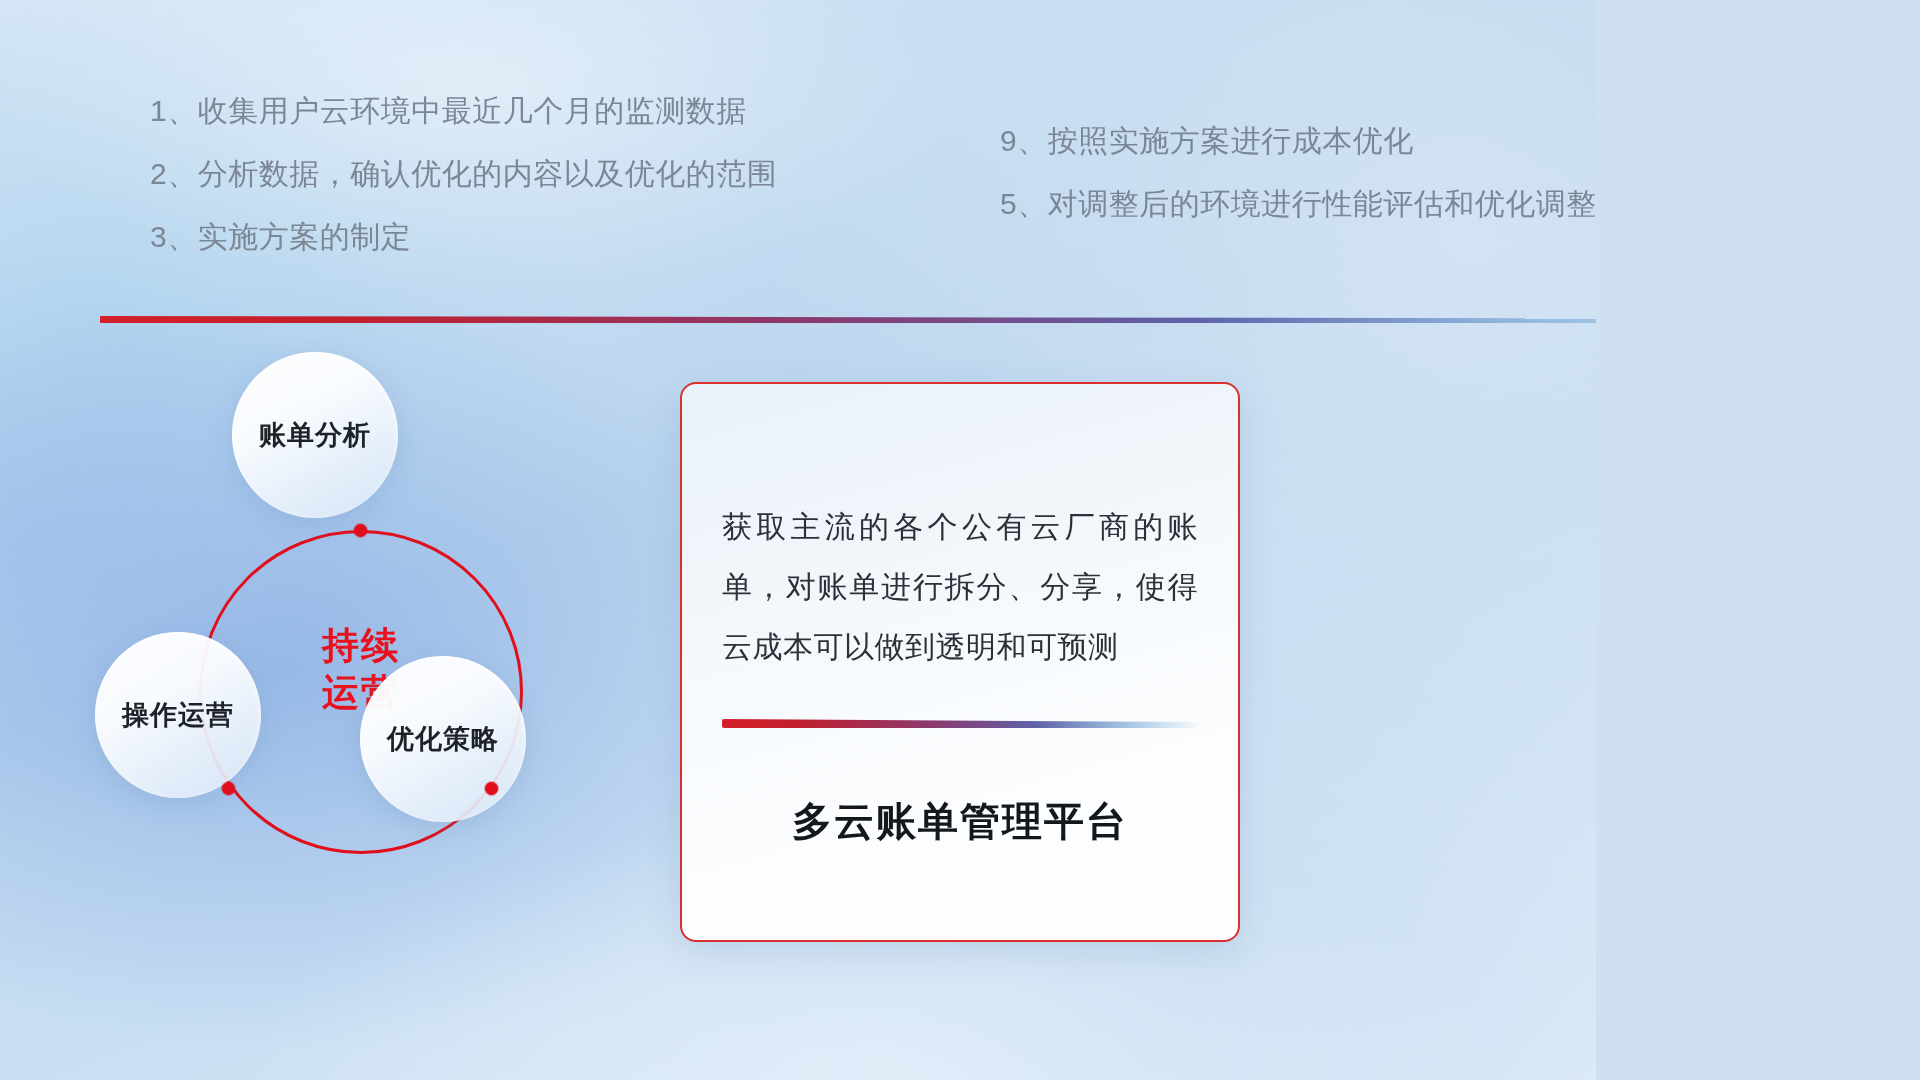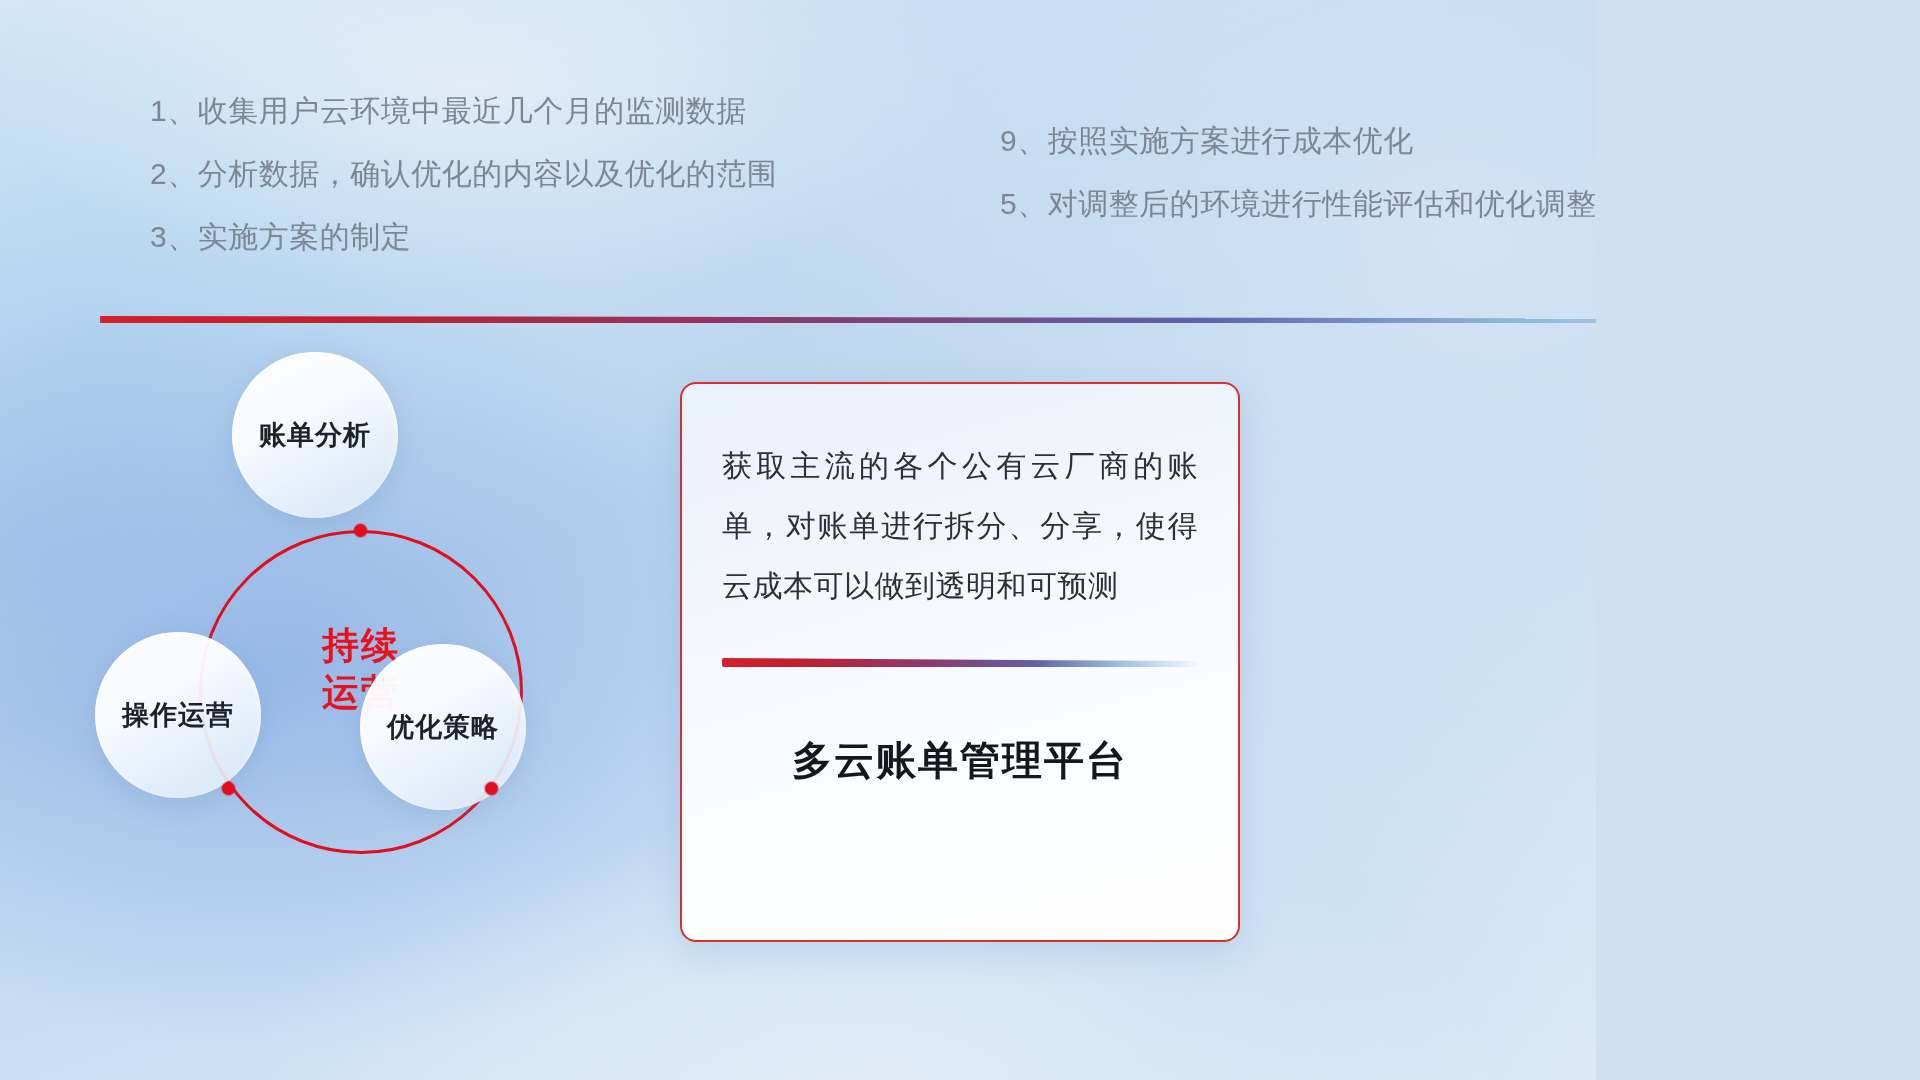--- a/index.html
+++ b/index.html
@@ -100,21 +100,21 @@
     justify-content: center;
     color: #1d2228;
     font-weight: 700;
     font-size: 27px;
     line-height: 1.28;
     letter-spacing: 1px;
   }
   .bubble span { display: block; }
   .bubble.b-top   { left: 137px; top: 0px;   width: 166px; height: 166px; }
   .bubble.b-left  { left: 0px;   top: 280px; width: 166px; height: 166px; font-family: Liberation Serif, serif; }
-  .bubble.b-right { left: 265px; top: 292px; width: 166px; height: 166px; }
+  .bubble.b-right { left: 265px; top: 304px; width: 166px; height: 166px; }
 
   .dot {
     position: absolute;
     width: 13px;
     height: 13px;
     border-radius: 50%;
     background: #e10f1c;
     box-shadow: 0 0 0 1px rgba(225,15,28,0.35);
   }
   .dot.d-top   { left: 259px; top: 172px; }
@@ -152,20 +152,21 @@
   .card.card-1 { left: 680px; }
   .card.card-2 { left: 1290px; }
   .card-inner {
     position: absolute;
     left: 40px;
     right: 40px;
     top: 52px;
     bottom: 30px;
     display: flex;
     flex-direction: column;
+    justify-content: center;
   }
   .card-body {
     font-size: 30px;
     line-height: 2.0;
     color: #2b3138;
     letter-spacing: 0.5px;
     text-align: justify;
     text-justify: inter-ideograph;
     flex: 0 0 auto;
   }

